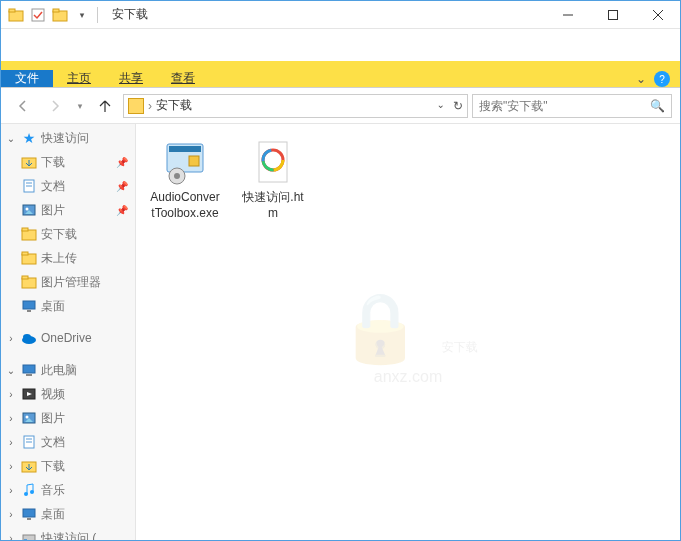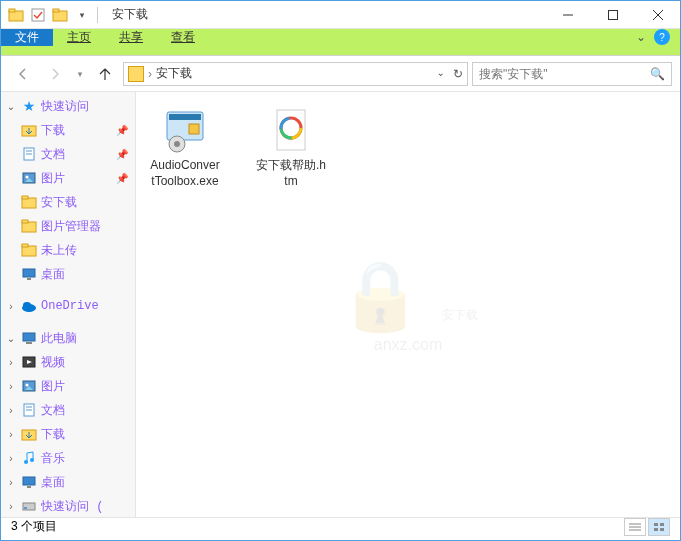--- a/index.html
+++ b/index.html
@@ -6,47 +6,47 @@
 body { width: 681px; height: 541px; background: #fff; border: 1px solid #4f9ee0; position: relative; overflow: hidden; }
 
 .titlebar { height: 28px; display: flex; align-items: center; background: #fff; border-bottom: 1px solid #e5e5e5; }
 .titlebar-icons { display: flex; align-items: center; gap: 4px; padding: 0 6px; }
 .titlebar-icon { width: 18px; height: 18px; display: flex; align-items: center; justify-content: center; }
 .qat-sep { width: 1px; height: 16px; background: #ccc; margin: 0 2px; }
 .title-text { margin-left: 6px; color: #333; }
 .window-controls { margin-left: auto; display: flex; }
 .wc-btn { width: 45px; height: 28px; display: flex; align-items: center; justify-content: center; color: #333; }
 
-.ribbon { height: 27px; display: flex; align-items: flex-start; background: #bef264; border-bottom: 1px solid #d0d0d0; }
+.ribbon { height: 27px; display: flex; align-items: flex-end; background: #fde047; border-bottom: 1px solid #d0d0d0; margin-top: 32px; }
 .ribbon-file { background: #1979ca; color: #fff; padding: 0 14px; display: flex; align-items: center; }
 .ribbon-tab { padding: 0 14px; display: flex; align-items: center; color: #333; text-decoration: underline; }
 .ribbon-right { margin-left: auto; display: flex; align-items: center; gap: 8px; padding-right: 10px; }
 .help-icon { width: 16px; height: 16px; border-radius: 50%; background: #1e9fff; color: #fff; display: flex; align-items: center; justify-content: center; font-size: 10px; }
 
 .navbar { height: 36px; display: flex; align-items: center; padding: 4px 8px; gap: 4px; border-bottom: 1px solid #e5e5e5; }
 .nav-btn { width: 28px; height: 28px; display: flex; align-items: center; justify-content: center; color: #999; }
 .nav-btn.enabled { color: #333; }
 .address-bar { flex: 1; height: 24px; border: 1px solid #ccc; display: flex; align-items: center; padding: 0 4px; background: #fff; }
 .addr-icon { width: 16px; height: 16px; background: #ffd966; border: 1px solid #d4a01a; margin-right: 4px; }
 .addr-text { flex: 1; color: #333; }
 .addr-arrows { display: flex; gap: 2px; }
 .search-box { width: 200px; height: 24px; border: 1px solid #ccc; display: flex; align-items: center; padding: 0 6px; color: #888; }
 .search-box input { border: none; outline: none; flex: 1; background: transparent; }
 
 .content { display: flex; height: 425px; }
 .sidebar { width: 135px; background: #f7f7f7; border-right: 1px solid #e5e5e5; overflow-y: auto; padding: 2px 0; }
 .tree-item { display: flex; align-items: center; height: 24px; padding: 0 4px; gap: 4px; white-space: nowrap; }
 .tree-caret { width: 12px; color: #666; font-size: 10px; text-align: center; }
 .tree-icon { width: 16px; height: 16px; flex-shrink: 0; }
-.tree-label { color: #8b5cf6; overflow: hidden; text-overflow: ellipsis; font-family: Liberation Mono, monospace; }
+.tree-label { color: #737373; overflow: hidden; text-overflow: ellipsis; }
 .pin { color: #999; font-size: 10px; margin-left: auto; margin-right: 2px; }
 .star-icon { color: #2196f3; font-size: 14px; line-height: 16px; text-align: center; }
 
 .main-area { flex: 1; background: #fff; position: relative; padding: 10px; }
-.file-grid { display: flex; gap: 28px; flex-wrap: wrap; }
+.file-grid { display: flex; gap: 10px; flex-wrap: wrap; }
 .file-item { width: 78px; display: flex; flex-direction: column; align-items: center; padding: 4px; }
 .file-icon { width: 48px; height: 48px; display: flex; align-items: center; justify-content: center; margin-bottom: 4px; }
 .file-name { text-align: center; word-break: break-all; line-height: 1.3; color: #333; }
 .watermark { position: absolute; left: 50%; top: 50%; transform: translate(-50%, -50%); opacity: 0.12; text-align: center; pointer-events: none; }
 .watermark-logo { font-size: 68px; color: #888; }
 .watermark-url { font-size: 16px; color: #888; }
 
 .statusbar { height: 40px; border-top: 1px solid #e5e5e5; display: flex; padding: 0 10px; background: #fff; }
 .status-right { margin-left: auto; display: flex; gap: 2px; }
 .view-btn { width: 22px; height: 18px; border: 1px solid #ccc; display: flex; align-items: center; justify-content: center; }
@@ -197,31 +197,31 @@
           <span class="tree-label">安下载</span>
         </div>
         <div class="tree-item">
           <span class="tree-caret"></span>
           <span class="tree-icon">
             <svg width="16" height="16">
               <rect x="1" y="4" width="14" height="10" fill="#ffd966" stroke="#d4a01a"></rect>
               <rect x="1" y="2" width="6" height="3" fill="#ffd966" stroke="#d4a01a"></rect>
             </svg>
           </span>
+          <span class="tree-label">未上传</span>
+        </div>
+        <div class="tree-item">
+          <span class="tree-caret"></span>
+          <span class="tree-icon">
+            <svg width="16" height="16">
+              <rect x="1" y="4" width="14" height="10" fill="#ffd966" stroke="#d4a01a"></rect>
+              <rect x="1" y="2" width="6" height="3" fill="#ffd966" stroke="#d4a01a"></rect>
+            </svg>
+          </span>
           <span class="tree-label">图片管理器</span>
-        </div>
-        <div class="tree-item">
-          <span class="tree-caret"></span>
-          <span class="tree-icon">
-            <svg width="16" height="16">
-              <rect x="1" y="4" width="14" height="10" fill="#ffd966" stroke="#d4a01a"></rect>
-              <rect x="1" y="2" width="6" height="3" fill="#ffd966" stroke="#d4a01a"></rect>
-            </svg>
-          </span>
-          <span class="tree-label">未上传</span>
         </div>
         <div class="tree-item">
           <span class="tree-caret"></span>
           <span class="tree-icon">
             <svg width="16" height="16">
               <rect x="2" y="3" width="12" height="8" fill="#3a87cf" stroke="#2966a3"></rect>
               <rect x="6" y="12" width="4" height="2" fill="#888"></rect>
             </svg>
           </span>
           <span class="tree-label">桌面</span>
@@ -347,21 +347,21 @@
         <div class="file-item">
           <div class="file-icon">
             <svg width="48" height="48">
               <rect x="10" y="4" width="28" height="40" fill="#fff" stroke="#ccc"></rect>
               <circle cx="24" cy="22" r="10" fill="none" stroke="#e74c3c" stroke-width="3"></circle>
               <circle cx="24" cy="22" r="10" fill="none" stroke="#f1c40f" stroke-width="3" stroke-dasharray="15 50"></circle>
               <circle cx="24" cy="22" r="10" fill="none" stroke="#2ecc71" stroke-width="3" stroke-dasharray="15 50" stroke-dashoffset="-15"></circle>
               <circle cx="24" cy="22" r="10" fill="none" stroke="#3498db" stroke-width="3" stroke-dasharray="15 50" stroke-dashoffset="-30"></circle>
             </svg>
           </div>
-          <div class="file-name">安下载帮助.htm</div>
+          <div class="file-name">快速访问.htm</div>
         </div>
       </div>
   </div>
 </div>
 
 <div class="statusbar">
   <span>3 个项目</span>
   <div class="status-right">
     <div class="view-btn">
         <svg width="12" height="10">

